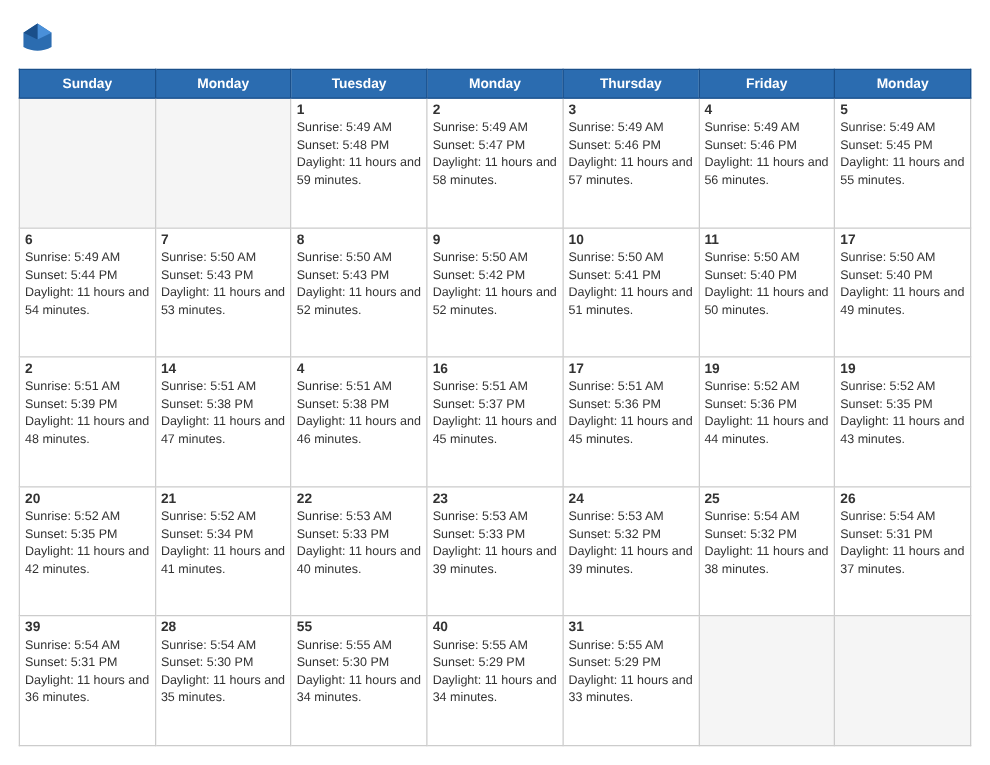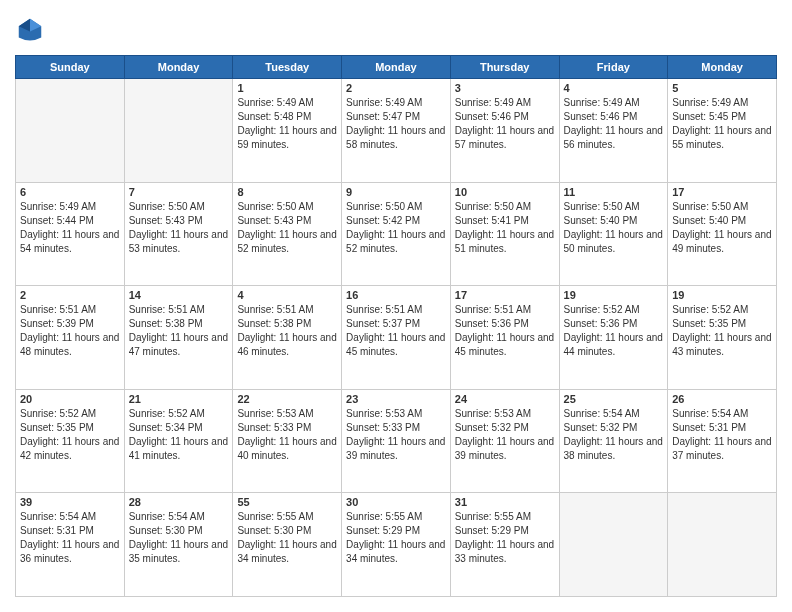--- a/index.html
+++ b/index.html
@@ -255,21 +255,21 @@
           </td>
           <td>
             <span class="day-num">28</span>
             <div class="day-info">Sunrise: 5:54 AM<br>Sunset: 5:30 PM<br>Daylight: 11 hours and 35 minutes.</div>
           </td>
           <td>
             <span class="day-num">55</span>
             <div class="day-info">Sunrise: 5:55 AM<br>Sunset: 5:30 PM<br>Daylight: 11 hours and 34 minutes.</div>
           </td>
           <td>
-            <span class="day-num">30</span>
+            <span class="day-num">40</span>
             <div class="day-info">Sunrise: 5:55 AM<br>Sunset: 5:29 PM<br>Daylight: 11 hours and 34 minutes.</div>
           </td>
           <td>
             <span class="day-num">31</span>
             <div class="day-info">Sunrise: 5:55 AM<br>Sunset: 5:29 PM<br>Daylight: 11 hours and 33 minutes.</div>
           </td>
           <td class="empty"></td>
           <td class="empty"></td>
         </tr>
       </tbody>

